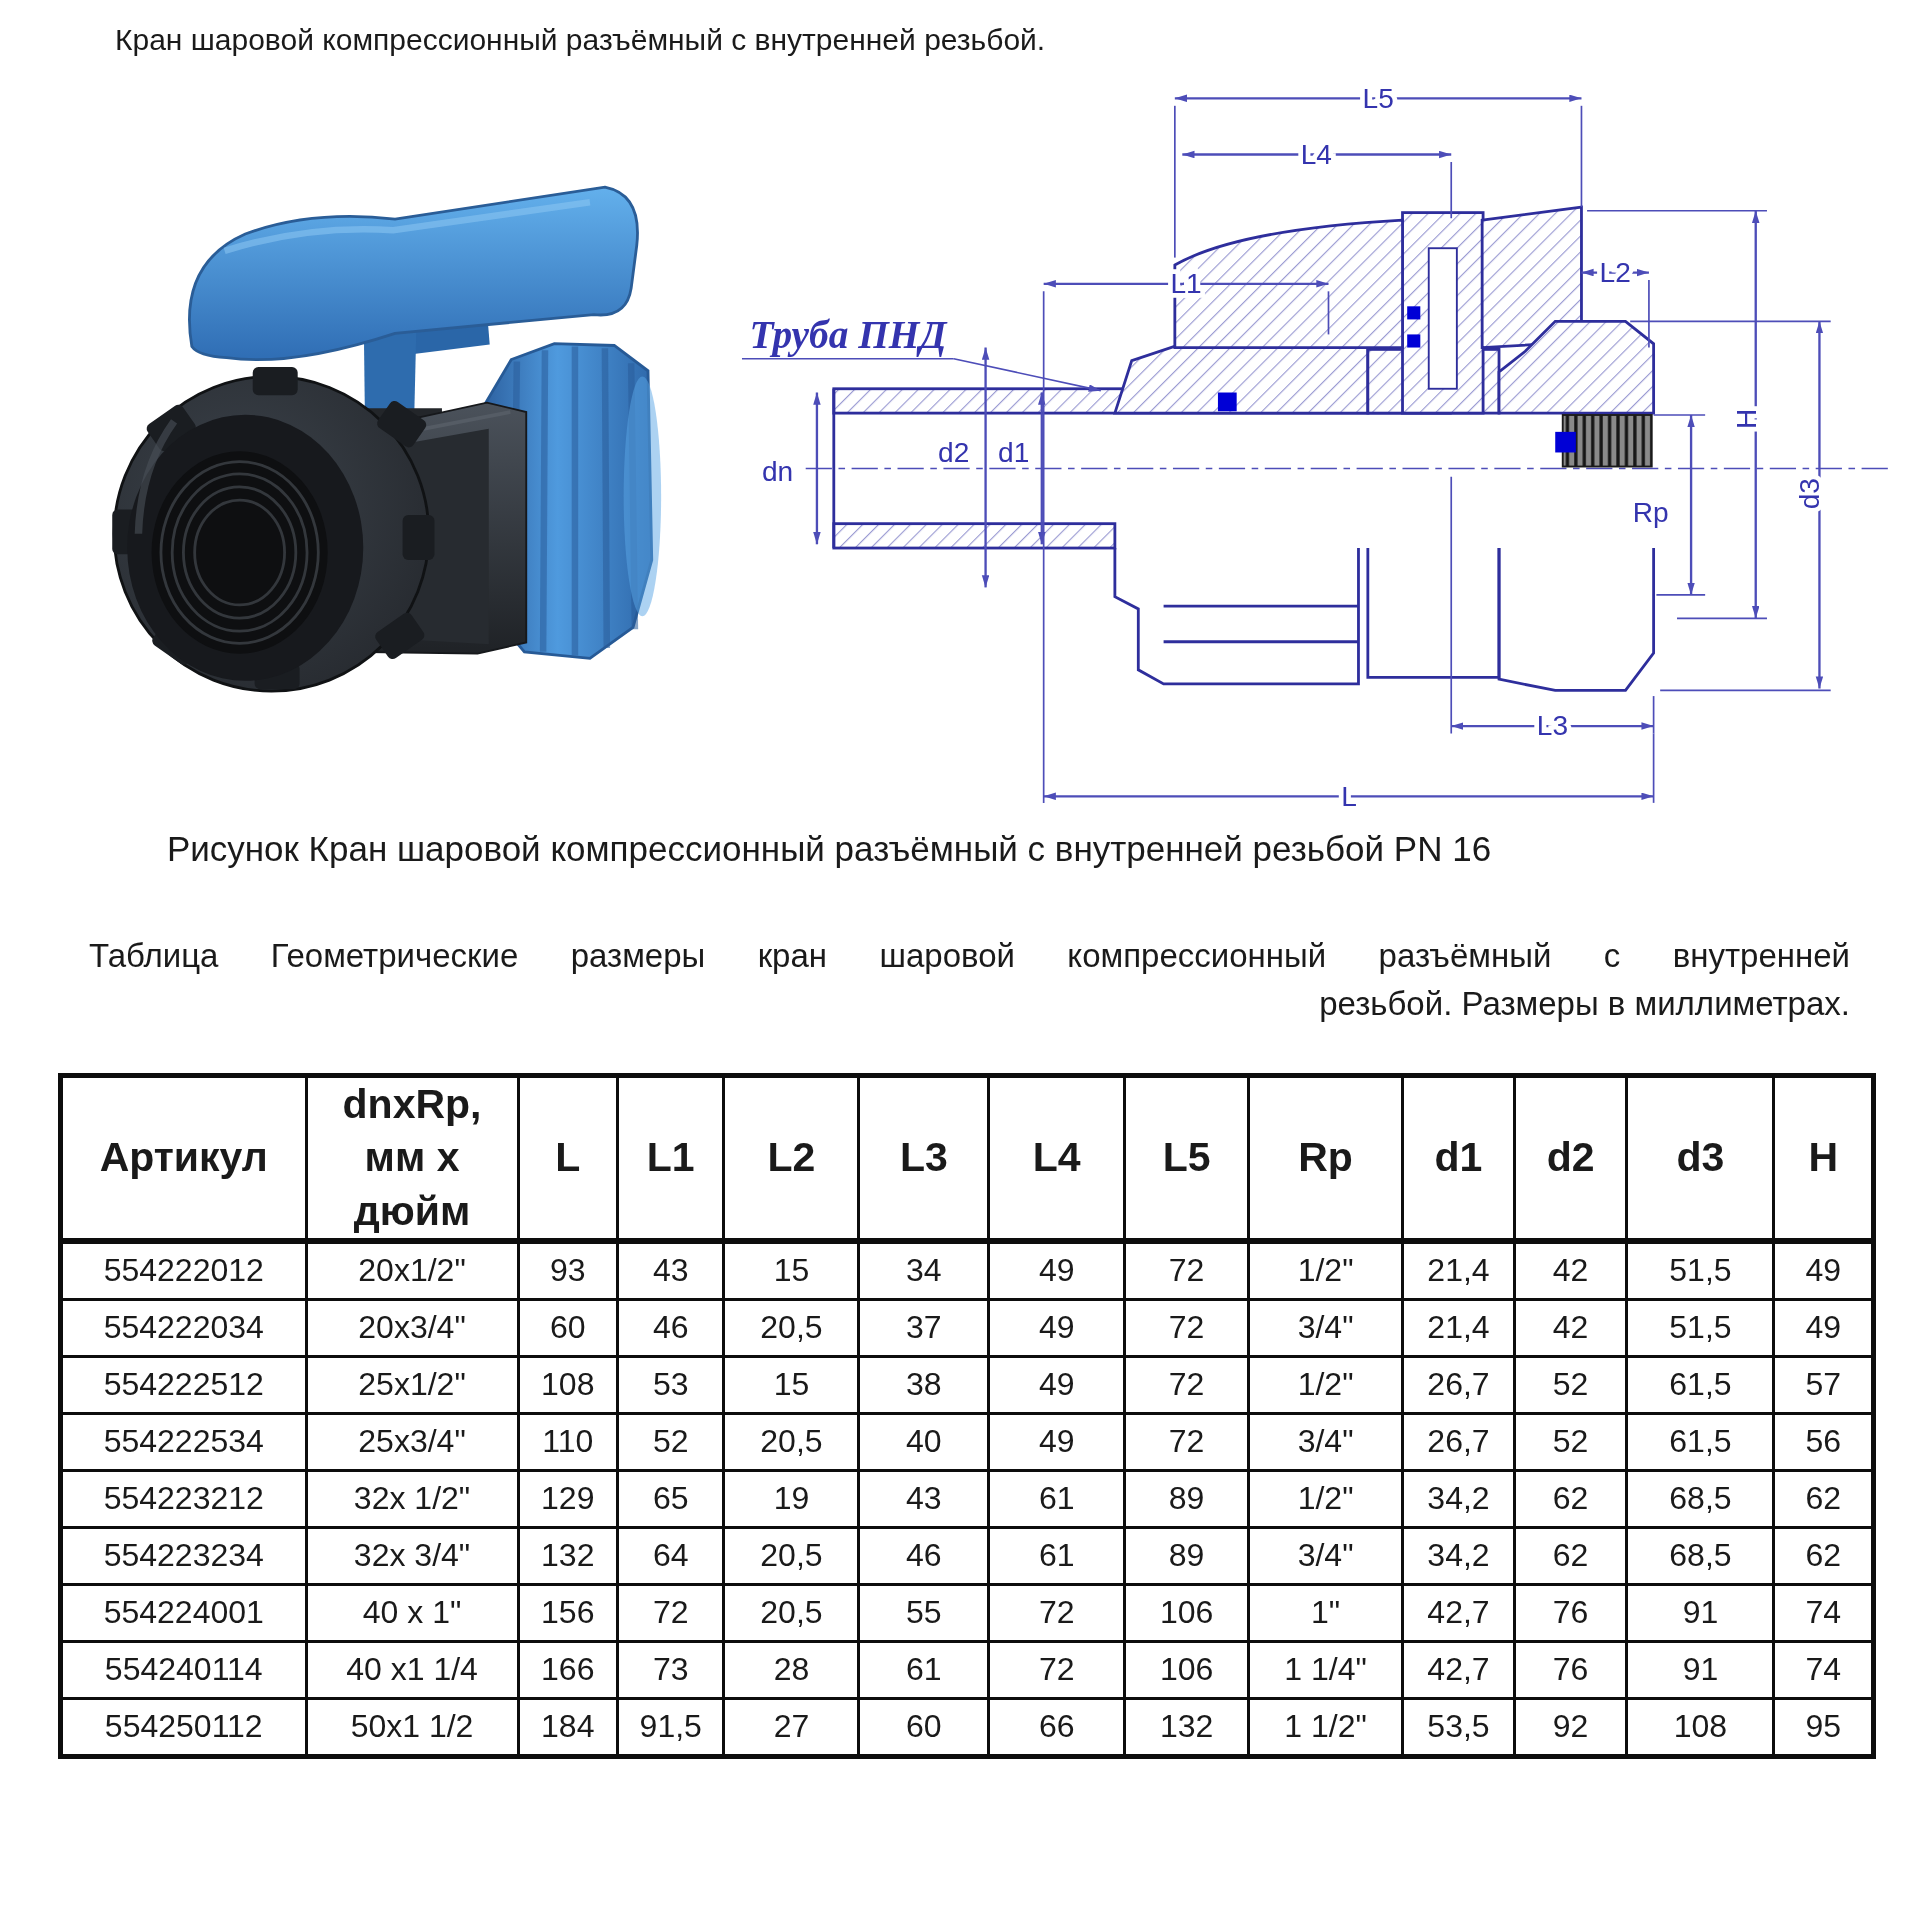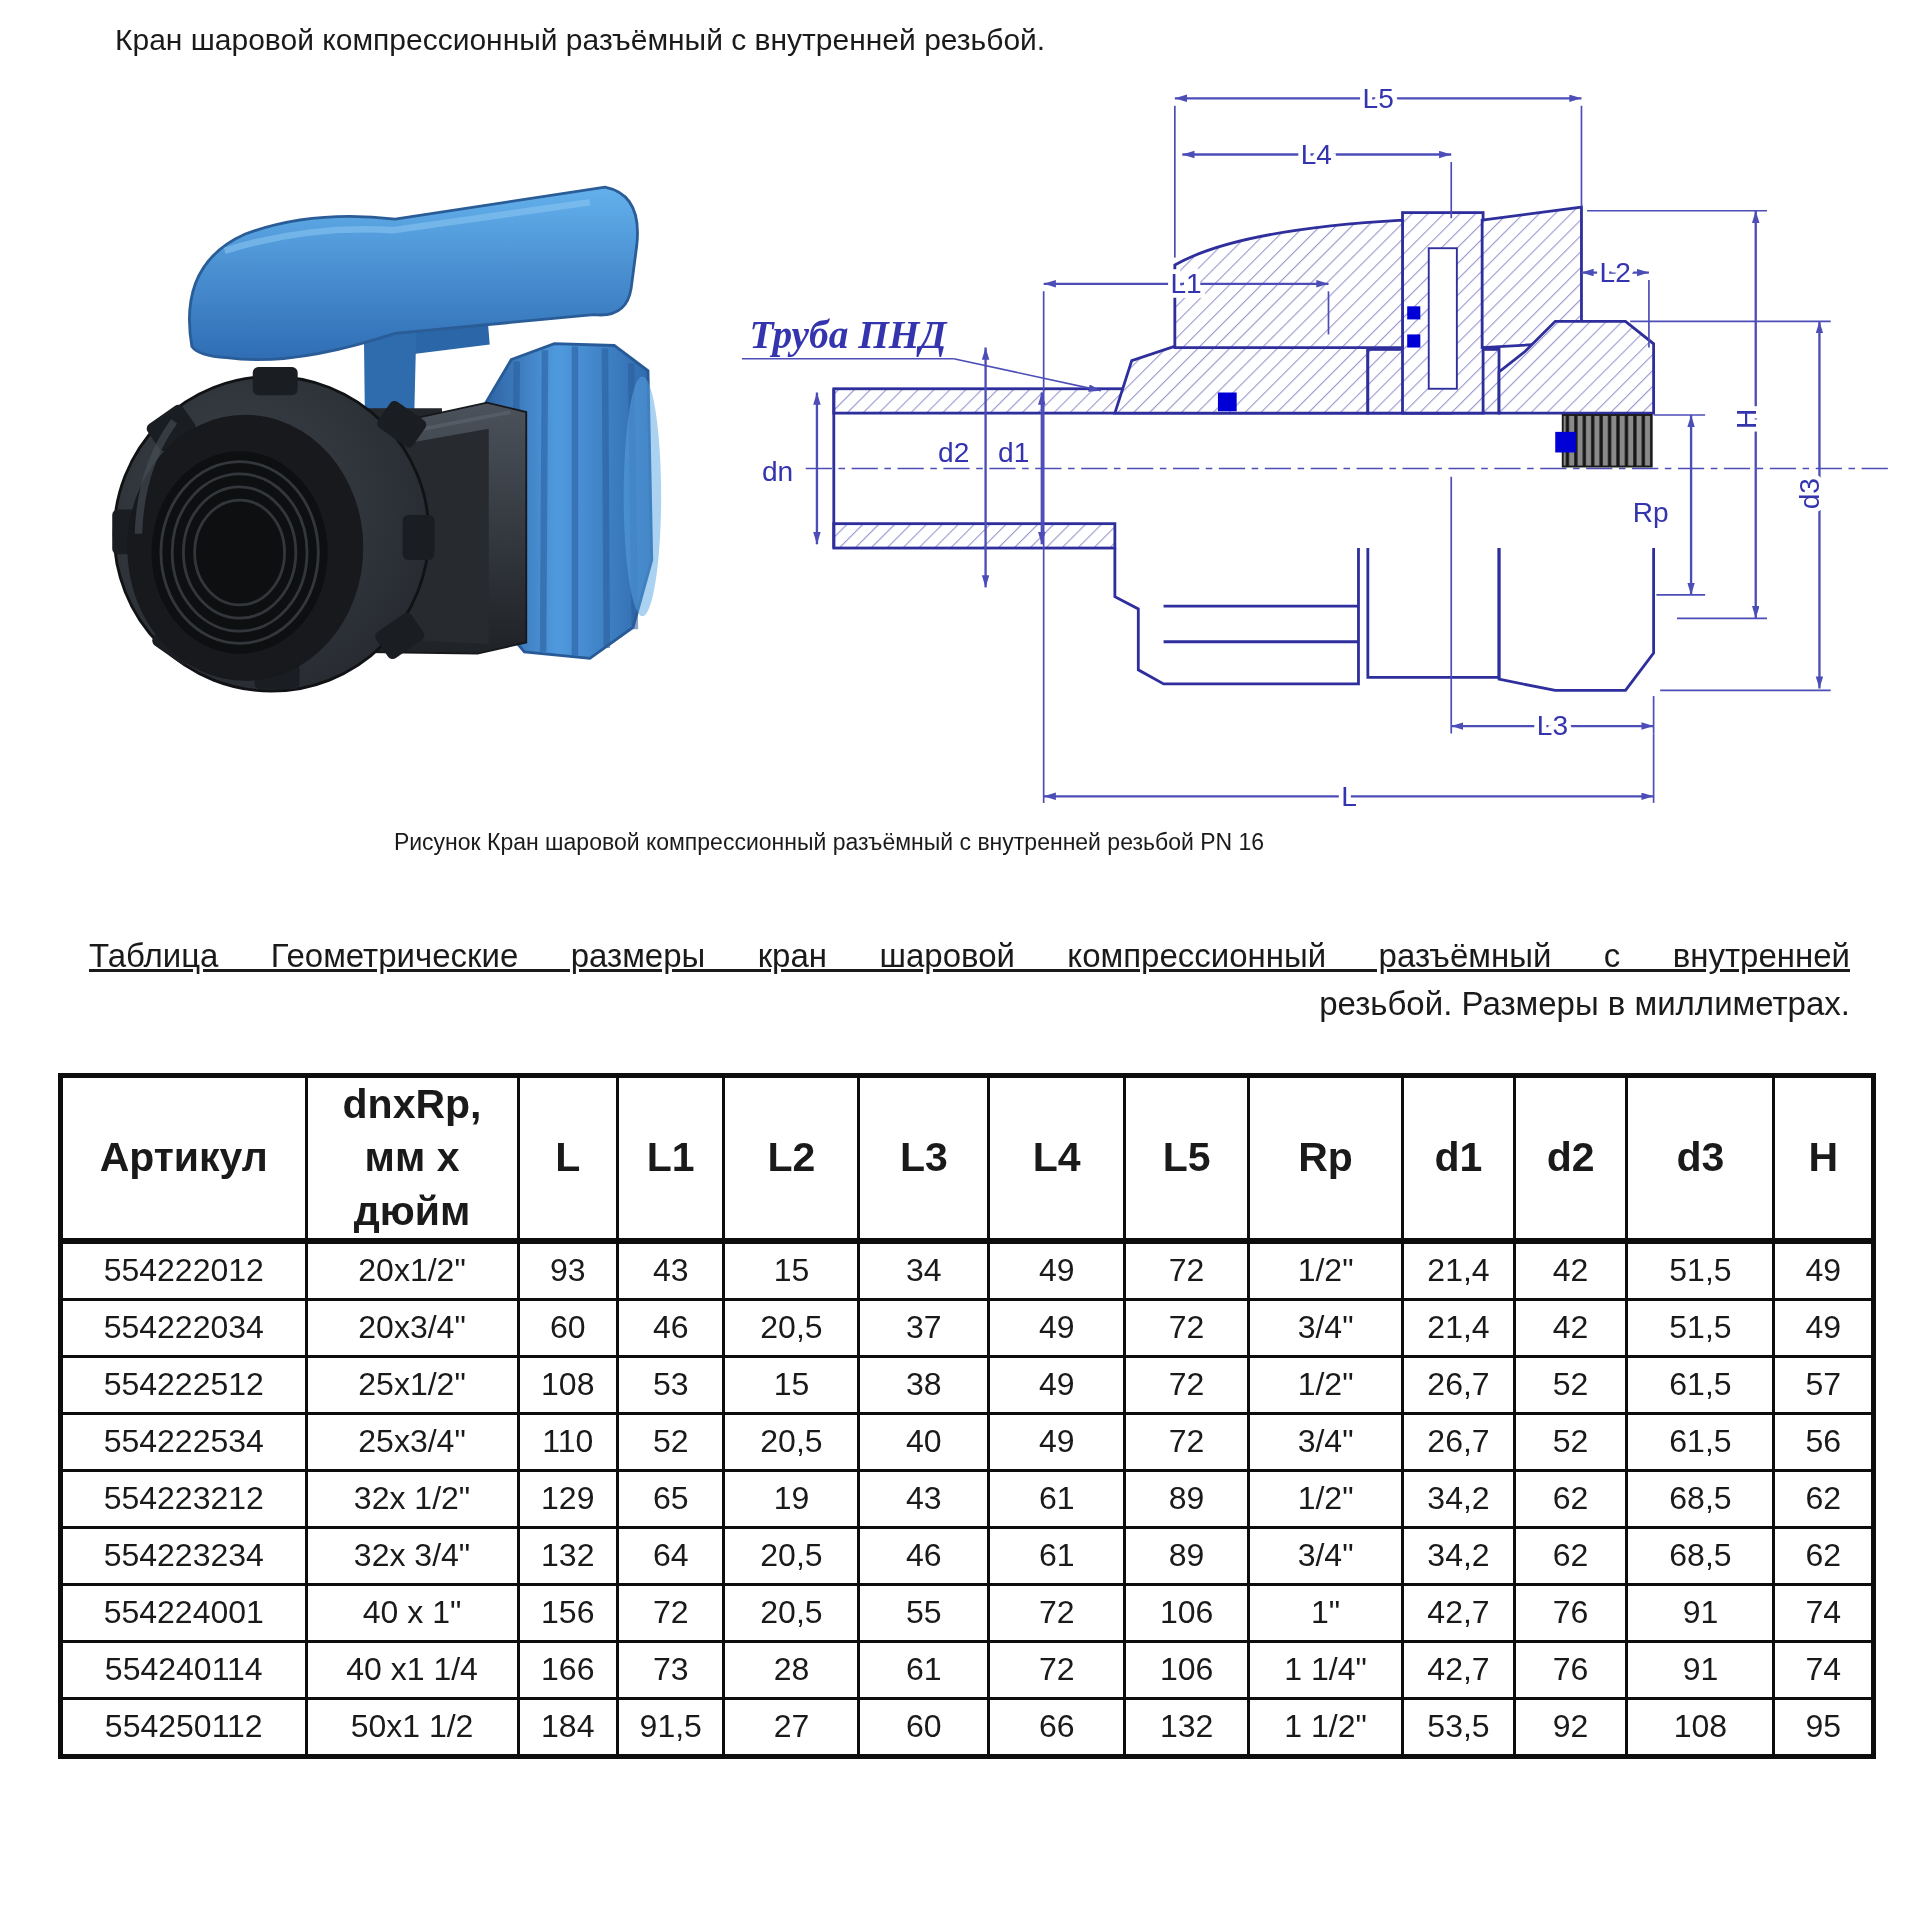--- a/index.html
+++ b/index.html
@@ -1,23 +1,23 @@
 <!DOCTYPE html>
 <html style="font-size:15px"><head>
 <meta charset="utf-8">
 <style>
   html,body{margin:0;padding:0;background:#ffffff;width:1930px;height:1930px;overflow:hidden;
     font-family:"Liberation Sans",sans-serif;color:#1a1a1a;}
   .abs{position:absolute;}
   #page-title{left:115px;top:23.4px;font-size:30px;}
   #photo-wrap{left:84px;top:131px;width:581px;height:562px;}
   #drawing-wrap{left:712px;top:70px;width:1218px;height:764px;}
-  #figure-caption{left:0;top:829px;width:1658px;text-align:center;font-size:23px;}
+  #figure-caption{left:0;top:829px;width:1658px;text-align:center;font-size:35px;}
   #table-caption{left:89px;top:932px;width:1761px;font-size:33px;line-height:1.45;}
-  .tcap1{text-align:justify;text-align-last:justify;text-decoration:underline;}
+  .tcap1{text-align:justify;text-align-last:justify;}
   .tcap2{margin-left:222px;text-align:right;}
   #dims-table{left:58px;top:1073px;}
   table{border-collapse:collapse;table-layout:fixed;width:1818px;background:#fff;}
   table{border:5.6px solid #0d0d0d;}
   th,td{border:3.7px solid #0d0d0d;text-align:center;vertical-align:middle;padding:0 1.9px;
     overflow:hidden;}
   th{font-size:41px;font-weight:bold;height:146px;white-space:pre-line;line-height:1.3;}
   td{font-size:32px;height:54px;}
   thead tr{border-bottom:6.6px solid #0d0d0d;}
   

